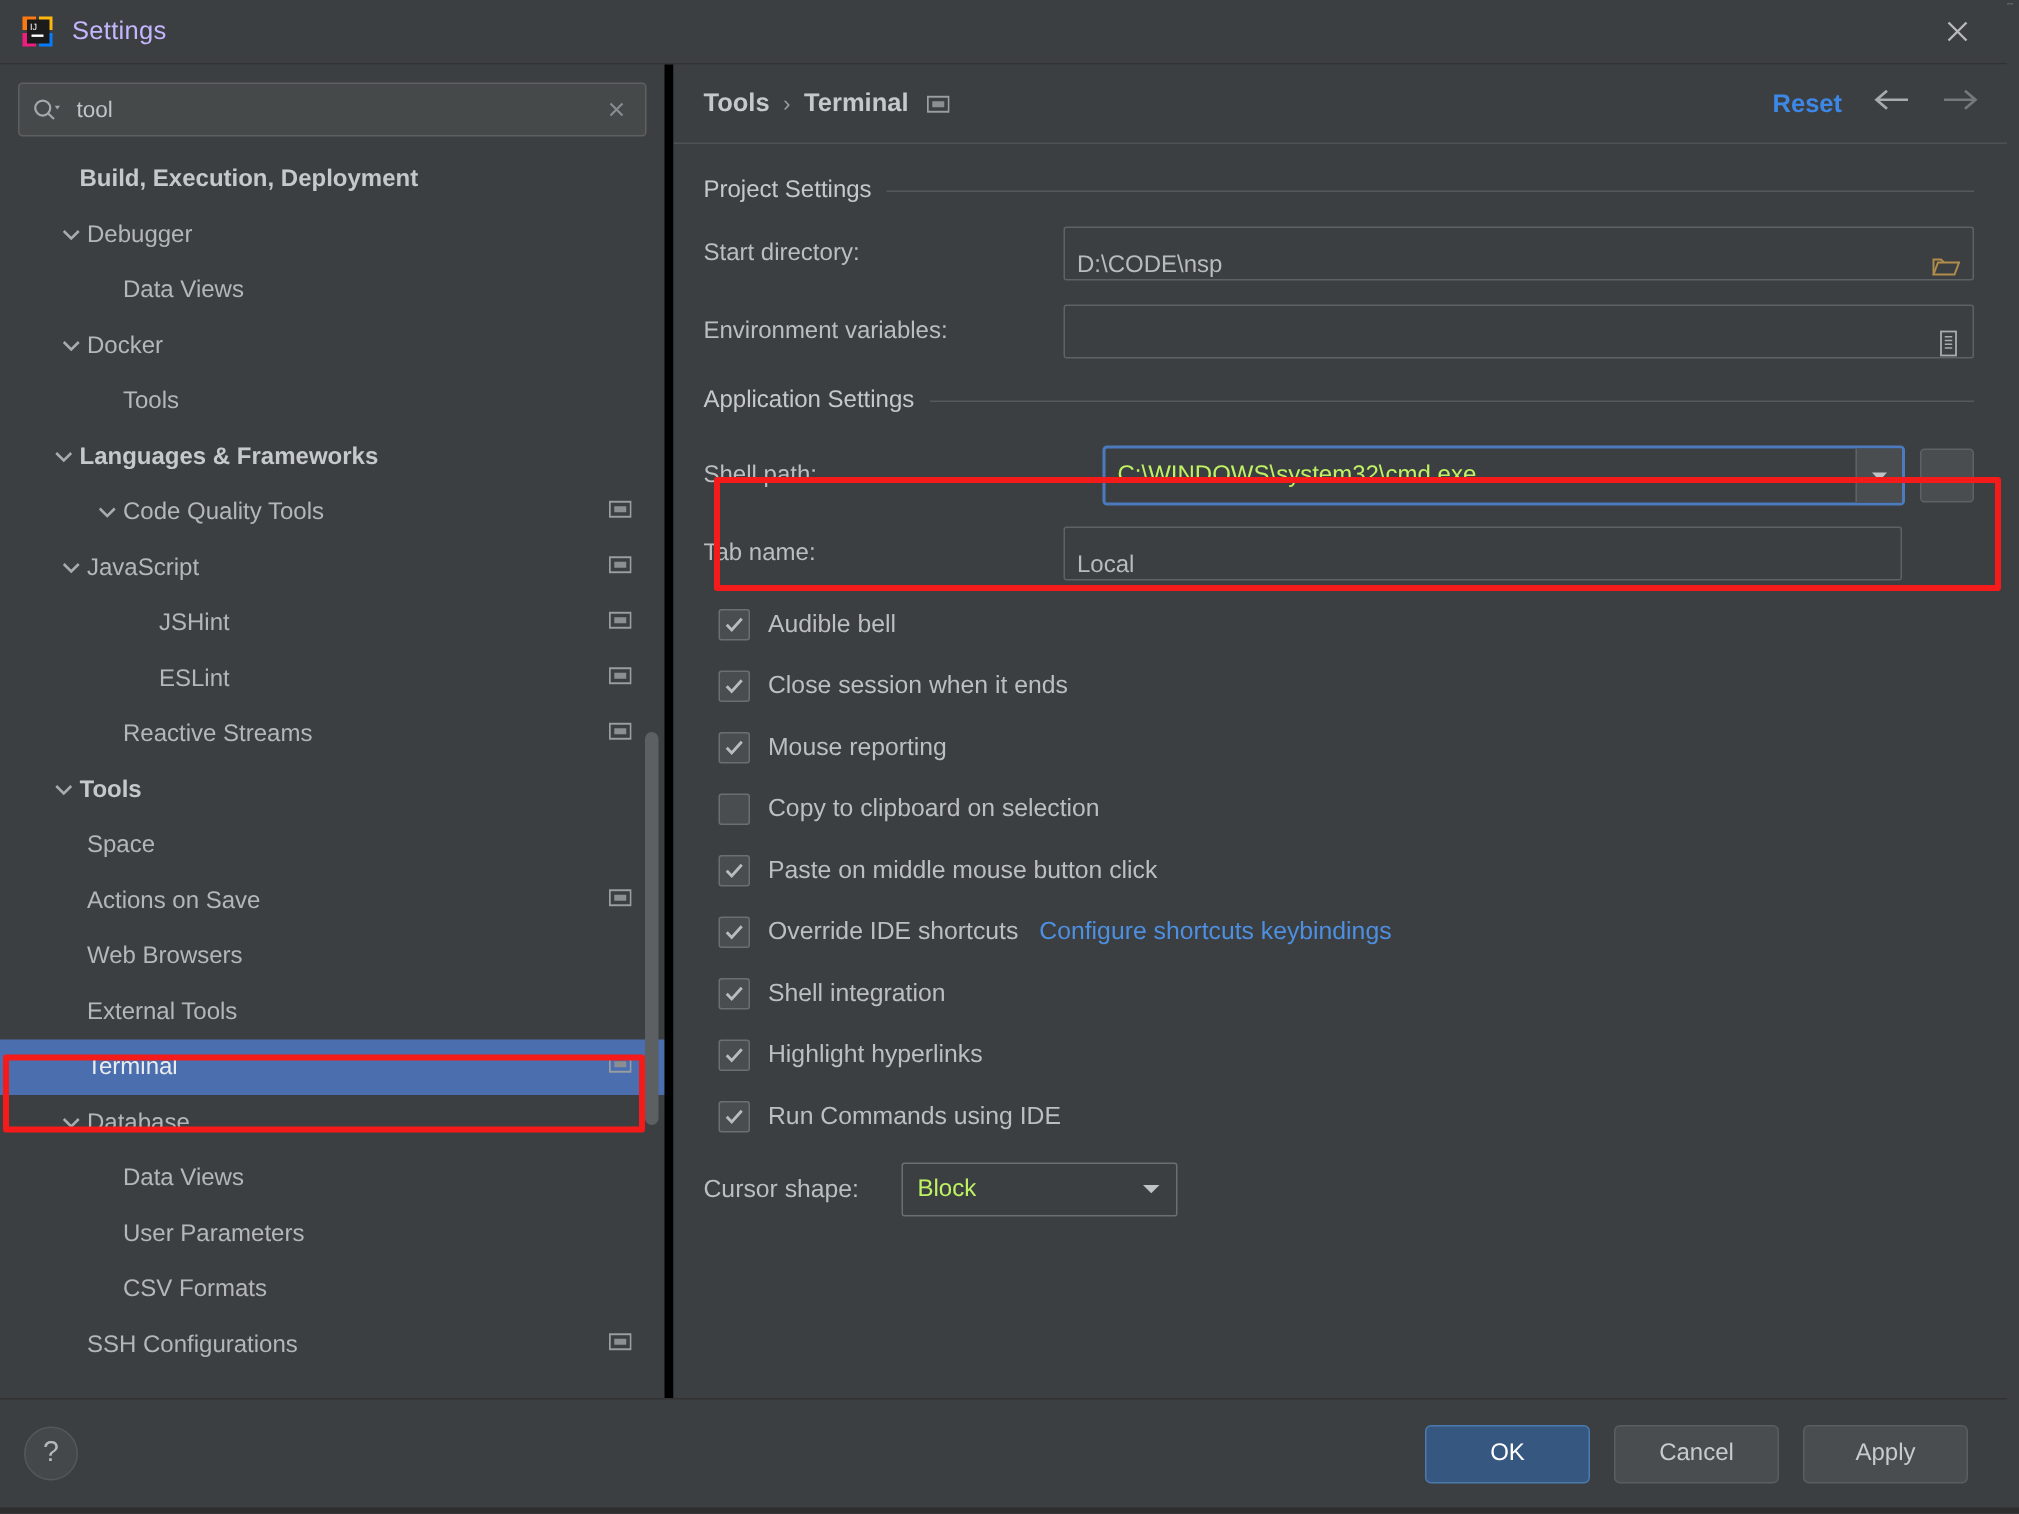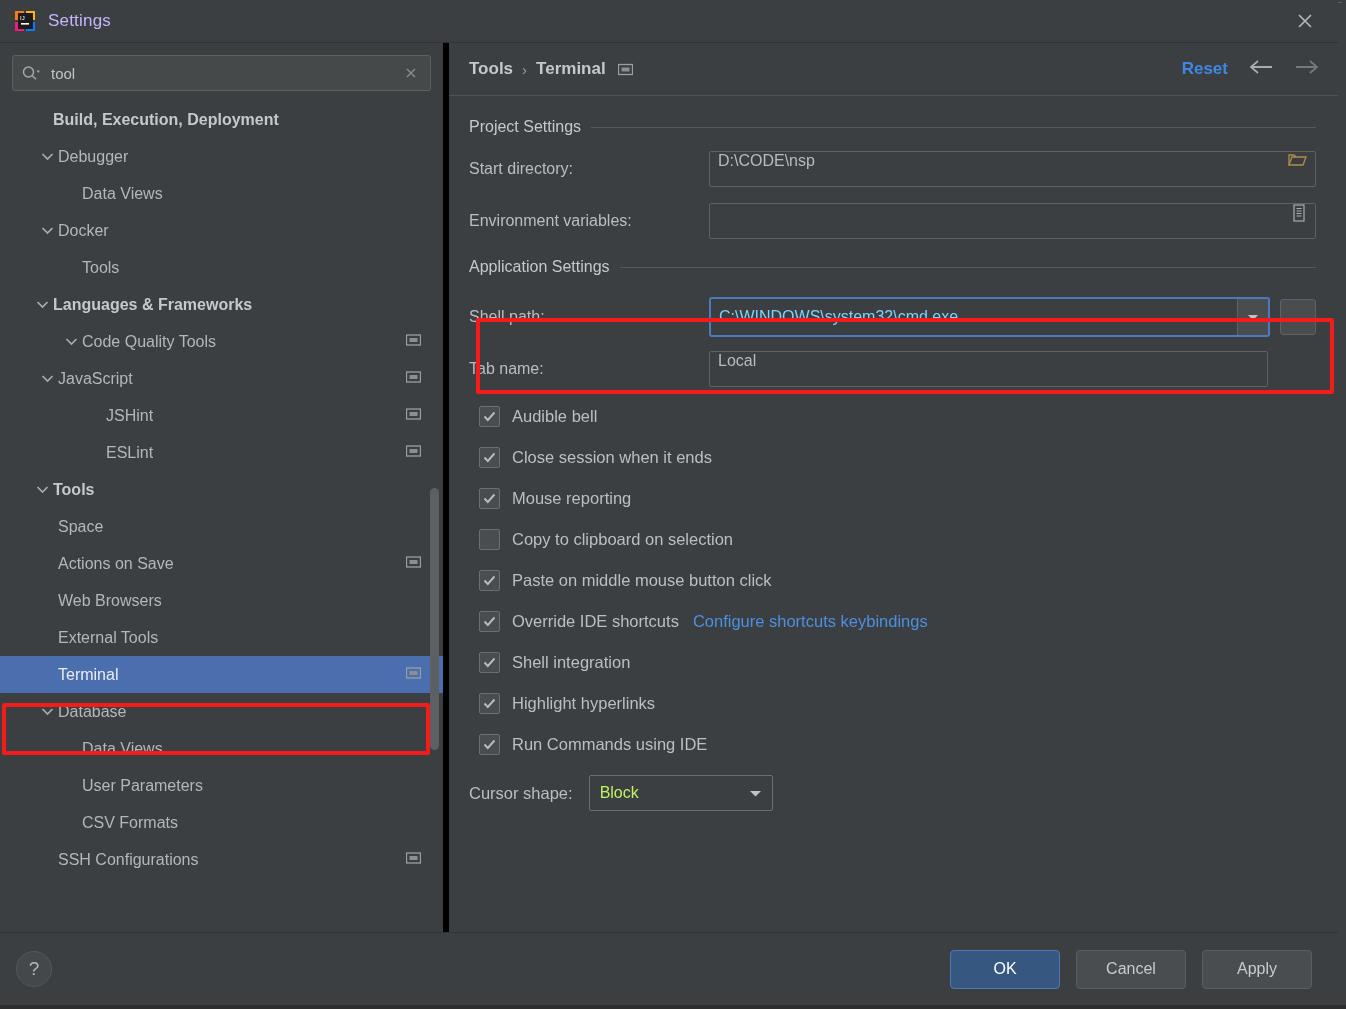--- a/index.html
+++ b/index.html
@@ -91,47 +91,47 @@
   .group{margin-top:6px;}
   .group-head{display:flex;align-items:center;gap:10px;margin-bottom:14px;}
   .group-title{font-size:16px;color:#c6c9cb;white-space:nowrap;}
   .group-line{flex:1 1 auto;height:1px;background:#56595b;}
 
   .frow{display:flex;align-items:center;height:38px;margin-bottom:14px;}
   .flabel{font-size:16px;color:#bbbec0;width:240px;flex:0 0 240px;}
   .fctl{flex:1 1 auto;display:flex;align-items:center;}
   .tfield{
     flex:1 1 auto;height:34px;background:#3c3f41;border:1px solid #5e6264;border-radius:2px;
-    display:flex;align-items:flex-start;padding:0 8px;font-size:16px;color:#9b9fa1;
+    display:flex;align-items:flex-end;padding:0 8px;font-size:16px;color:#9b9fa1;
   }
   .tfield.filled{color:#b8bbbd;}
   .tfield .fi{margin-left:auto;display:flex;align-items:center;padding-left:6px;}
 
   .combo{
     flex:1 1 auto;height:36px;background:#3c3f41;border:2px solid #4b7bbd;border-radius:3px;
-    display:flex;align-items:center;padding:0 0 0 8px;font-size:16px;color:#7dd3fc;
+    display:flex;align-items:center;padding:0 0 0 8px;font-size:16px;color:#bef264;margin-left:26px;
   }
   .combo .arrowbtn{
     margin-left:auto;width:30px;height:100%;display:flex;align-items:center;justify-content:center;
     background:#4a4d4f;border-left:1px solid #5e6264;
   }
   .browse-btn{
     width:34px;height:34px;margin-left:10px;background:#4a4d4f;border:1px solid #5e6264;border-radius:3px;
     display:flex;align-items:center;justify-content:center;color:#b5b8ba;font-size:14px;letter-spacing:1px;
   }
 
   .cb-row{display:flex;align-items:center;height:41px;padding-left:10px;}
   .cbox{
     width:19px;height:19px;flex:0 0 19px;border:1px solid #6b6f71;border-radius:2px;
     background:#4a4d4f;display:flex;align-items:center;justify-content:center;margin-right:12px;
   }
   .cb-label{font-size:16.5px;color:#bcbfc1;}
   .cb-link{color:#4d8fe0;font-size:16.5px;margin-left:14px;cursor:pointer;}
 
-  .cursor-row{display:flex;align-items:center;height:44px;padding-left:0px;margin-top:6px;}
+  .cursor-row{display:flex;align-items:center;height:44px;padding-left:0px;margin-top:6px;gap:12px;}
   .cursor-lbl{font-size:16.5px;color:#bbbec0;margin-right:16px;}
   .select{
     width:162px;height:34px;background:#3c3f41;border:1px solid #6b6f71;border-radius:2px;
     display:flex;align-items:center;padding:0 10px;font-size:16px;color:#bef264;
   }
   .select .caret{margin-left:auto;}
 
   
   .hl{position:absolute;border:4px solid #f51b1b;border-radius:2px;pointer-events:none;z-index:50;}
   #hl-shell{left:476px;top:318px;width:850px;height:68px;}
@@ -283,20 +283,29 @@
             <span class="tlabel">JSHint</span>
             <span class="tproj"><svg width="15" height="15" viewBox="0 0 15 15">
                 <rect x="0.5" y="2.5" width="14" height="10" fill="none" stroke="#9a9ea0" stroke-width="1.3"></rect>
                 <rect x="3.5" y="5.5" width="8" height="4" fill="#8b8f91"></rect>
               </svg></span>
           </div>
           <div class="trow">
             <span style="width:84px;flex:0 0 84px"></span>
             <span class="tw"></span>
             <span class="tlabel">ESLint</span>
+            <span class="tproj"><svg width="15" height="15" viewBox="0 0 15 15">
+                <rect x="0.5" y="2.5" width="14" height="10" fill="none" stroke="#9a9ea0" stroke-width="1.3"></rect>
+                <rect x="3.5" y="5.5" width="8" height="4" fill="#8b8f91"></rect>
+              </svg></span>
+          </div>
+          <div class="trow">
+            <span style="width:60px;flex:0 0 60px"></span>
+            <span class="tw"></span>
+            <span class="tlabel">Reactive Streams</span>
             <span class="tproj"><svg width="15" height="15" viewBox="0 0 15 15">
                 <rect x="0.5" y="2.5" width="14" height="10" fill="none" stroke="#9a9ea0" stroke-width="1.3"></rect>
                 <rect x="3.5" y="5.5" width="8" height="4" fill="#8b8f91"></rect>
               </svg></span>
           </div>
           <div class="trow bold">
             <span style="width:12px;flex:0 0 12px"></span>
             <span class="tw">
               <svg width="13" height="9" viewBox="0 0 13 9">
                 <path d="M1.5 2 L6.5 7 L11.5 2" stroke="#a9acae" stroke-width="1.7" fill="none"></path>

